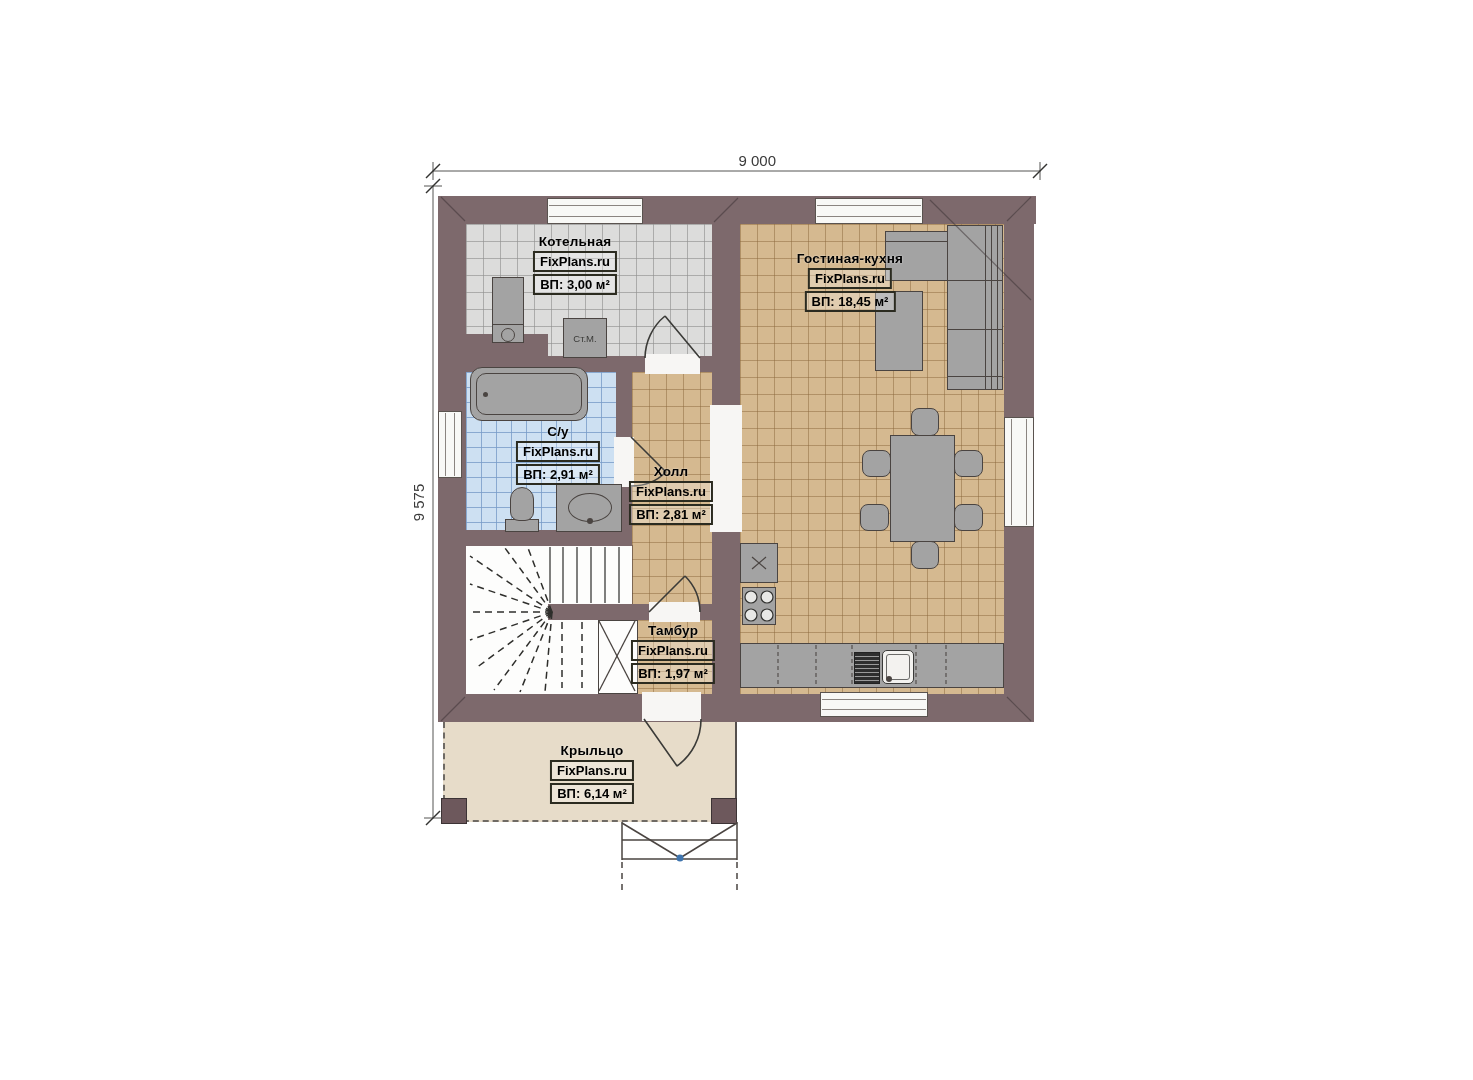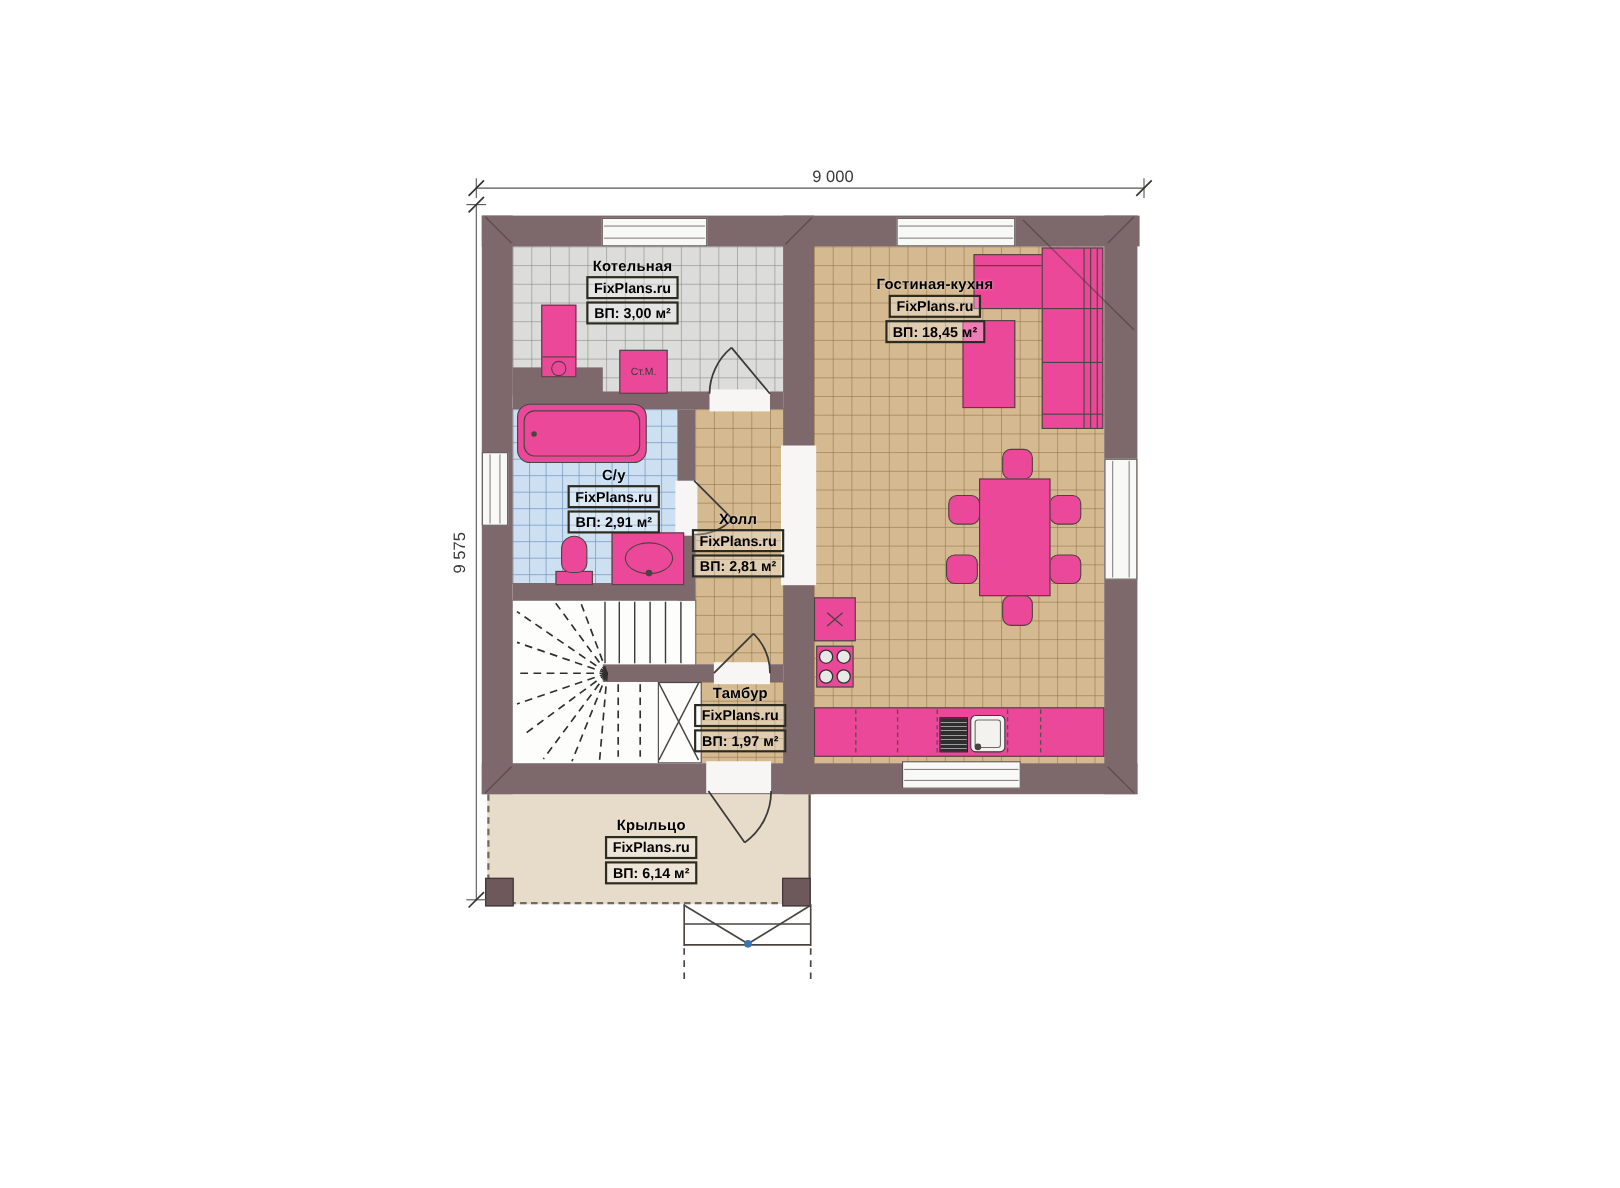--- a/index.html
+++ b/index.html
@@ -24,21 +24,21 @@
   .floor--white{background:#fdfdfc;}
   
   .open{position:absolute;background:#f7f6f4;z-index:3;}
   
   .win{position:absolute;background:#f8f8f6;border:1px solid #5a534f;z-index:3;box-sizing:border-box;}
   .win--h::before,.win--h::after{content:"";position:absolute;left:1px;right:1px;height:1px;background:#8a8480;}
   .win--h::before{top:6px;} .win--h::after{bottom:6px;}
   .win--v::before,.win--v::after{content:"";position:absolute;top:1px;bottom:1px;width:1px;background:#8a8480;}
   .win--v::before{left:6px;} .win--v::after{right:6px;}
   
-  .fx{position:absolute;background:#ec4899;border:1.5px solid #4a4441;box-sizing:border-box;z-index:4;}
+  .fx{position:absolute;background:#a3a3a3;border:1.5px solid #4a4441;box-sizing:border-box;z-index:4;}
   .chair{border-radius:8px;}
   .ln{position:absolute;background:#4a4441;}
   .oval{position:absolute;border:1.5px solid #4a4441;border-radius:50%;}
   .dot{position:absolute;background:#4a4441;border-radius:50%;}
   .drainer{position:absolute;z-index:5;background:repeating-linear-gradient(#2e2e2e 0 3px,#9a9a9a 3px 4px);
            border:1px solid #222;box-sizing:border-box;}
   .basin{position:absolute;z-index:5;background:#f3f2ef;border:1.5px solid #3a3a38;border-radius:5px;box-sizing:border-box;}
   .basin::before{content:"";position:absolute;inset:3px;border:1px solid #6a6a68;border-radius:3px;}
   
   .porch{position:absolute;background:#e7dcc9;z-index:1;

